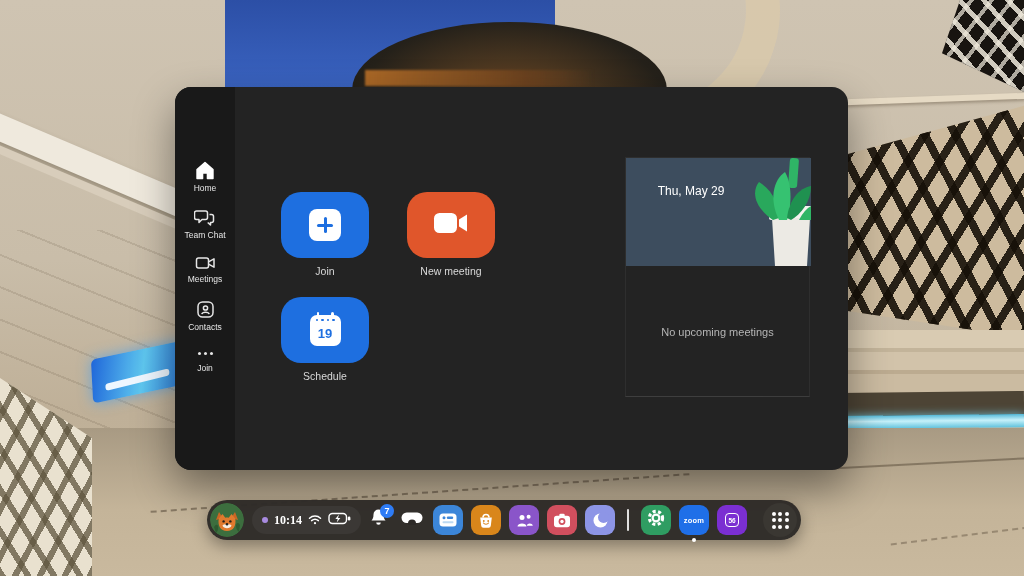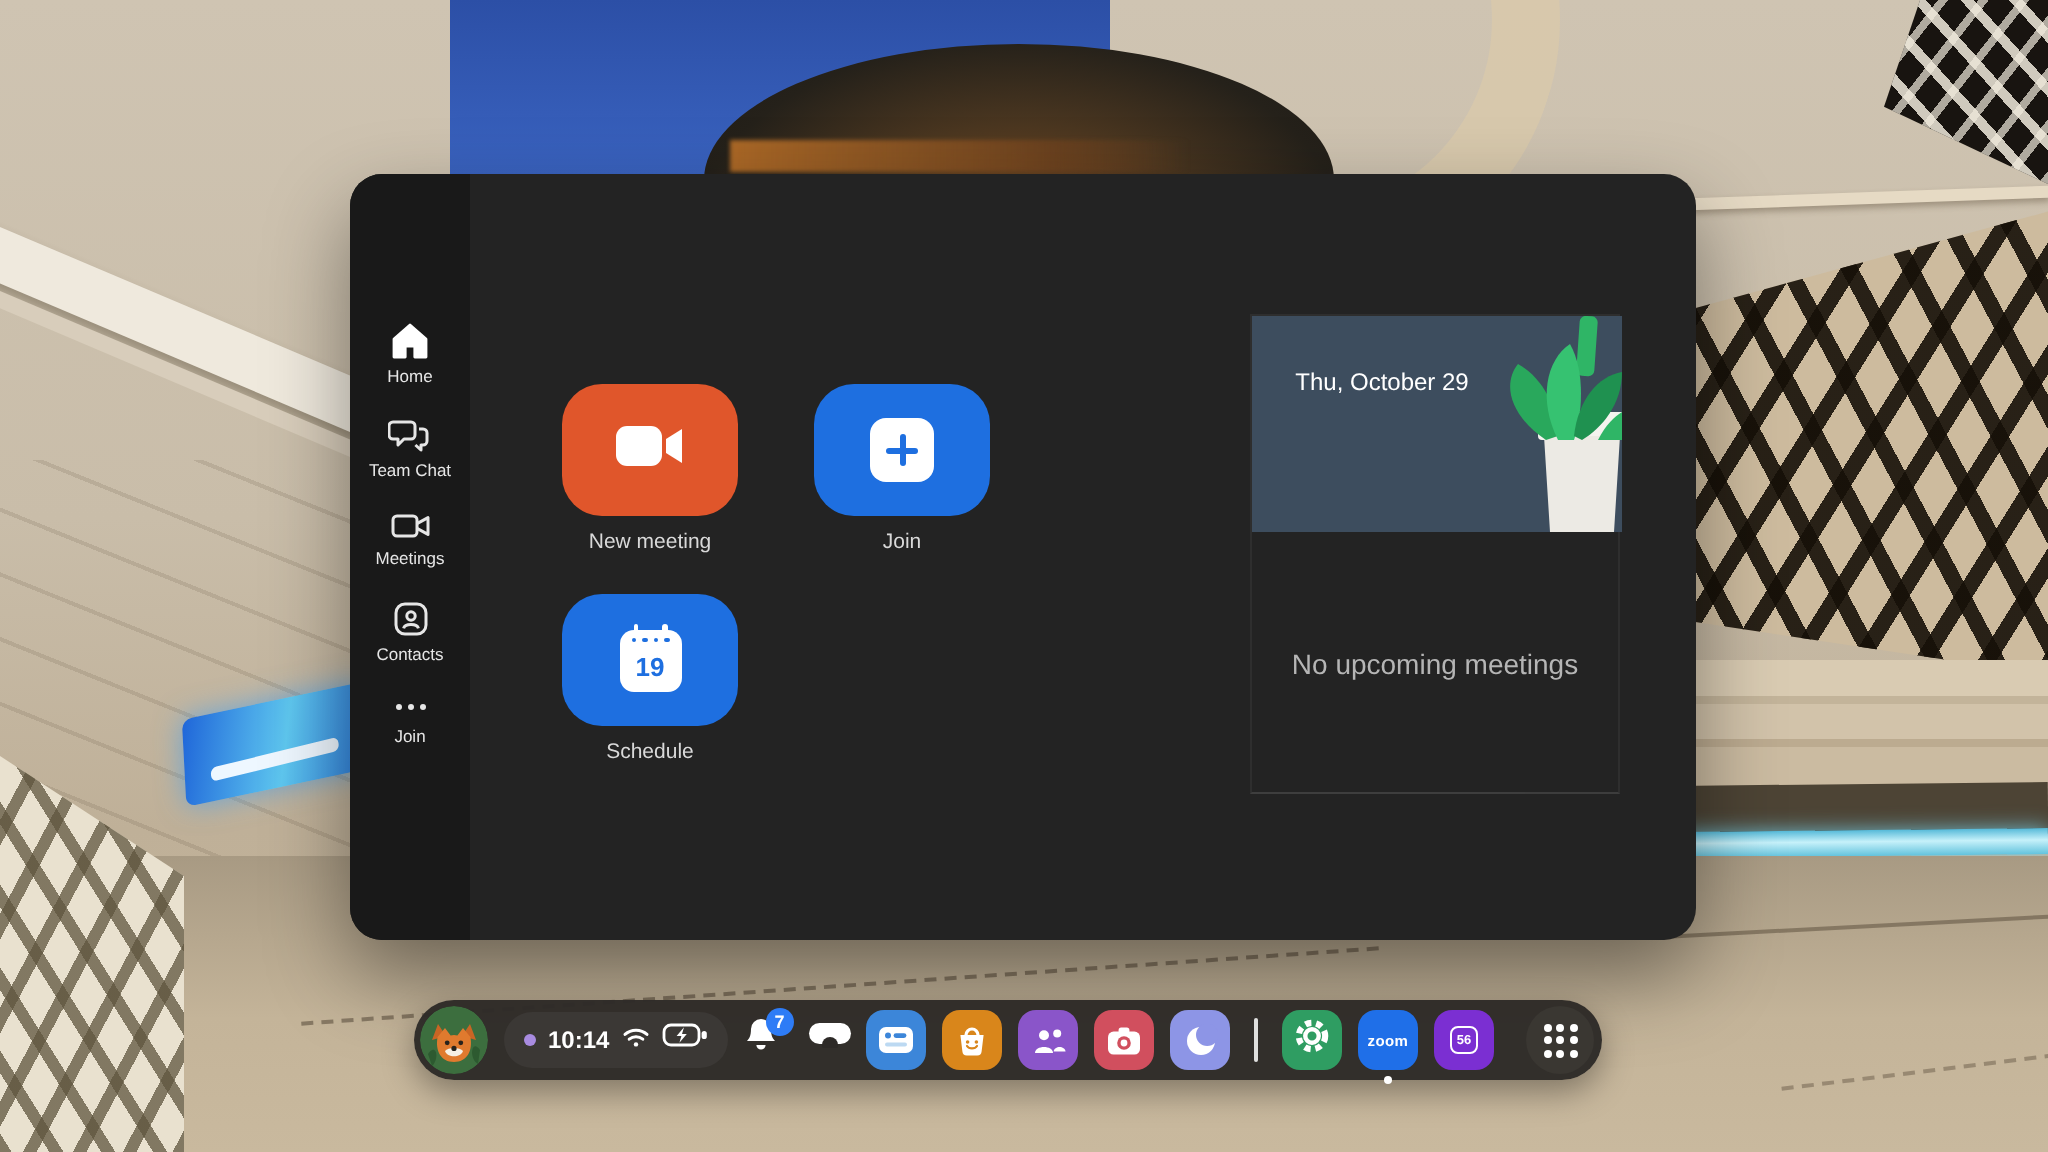--- a/index.html
+++ b/index.html
@@ -91,29 +91,29 @@
   .glyph-share{width:35px;height:25px;border-radius:6px;background:#fff;display:flex;
                align-items:center;justify-content:center;}
   .zright{position:absolute;left:390px;top:70px;width:185px;height:240px;
           border:1px solid rgba(255,255,255,.05);border-bottom:1px solid rgba(255,255,255,.12);}
   .clock-card{position:relative;width:185px;height:108px;background:#3d4d5e;overflow:hidden;}
   .clock-text{position:absolute;left:0;top:20px;width:130px;text-align:center;color:#fff;}
   .clock-time{font-size:22px;font-weight:bold;letter-spacing:.5px;}
   .clock-date{font-size:12px;margin-top:6px;}
   .clock-card svg{position:absolute;right:-6px;top:0;}
   .no-meetings{position:absolute;left:0;top:108px;width:100%;height:132px;display:flex;
-               align-items:center;justify-content:center;font-size:14px;color:#b5b5b5;}
+               align-items:center;justify-content:center;font-size:11px;color:#b5b5b5;}
 
   
   .dock{position:absolute;left:207px;top:500px;width:594px;height:40px;border-radius:20px;
         background:rgba(45,42,39,.97);display:flex;align-items:center;padding:0 3px;
         box-shadow:0 6px 16px rgba(0,0,0,.35);}
   .avatar{width:34px;height:34px;border-radius:50%;overflow:hidden;flex:none;cursor:pointer;}
   .status-pill{height:28px;border-radius:14px;background:#3b3835;display:flex;align-items:center;
-               gap:6px;padding:0 10px;margin-left:8px;cursor:pointer;}
+               gap:6px;padding:0 10px;margin-left:8px;cursor:pointer;font-family:Liberation Serif, serif;}
   .status-dot{width:6px;height:6px;border-radius:50%;background:#a88be0;}
   .status-time{color:#fff;font-size:12px;font-weight:bold;}
   .dock-btn{width:34px;height:34px;border-radius:50%;display:flex;align-items:center;
             justify-content:center;position:relative;cursor:pointer;flex:none;}
   .bell-badge{position:absolute;top:1px;right:1px;min-width:14px;height:14px;border-radius:7px;
               background:#2e7cf6;color:#fff;font-size:9px;font-weight:bold;display:flex;
               align-items:center;justify-content:center;padding:0 3px;}
   .apps{display:flex;align-items:center;gap:8px;margin-left:auto;}
   .app-icon{width:30px;height:30px;border-radius:9px;display:flex;align-items:center;
             justify-content:center;position:relative;cursor:pointer;flex:none;}
@@ -202,39 +202,39 @@
           <i style="width:3px;height:3px;border-radius:50%;background:#e6e6e6;"></i>
         </span>
         <span class="zside-label">Join</span>
       </div>
     </div>
 
     <div class="zmain">
       <div class="zactions">
 
         <div class="zaction">
+          <div class="zbtn" style="background: rgb(30, 111, 224);">
+            <span class="glyph-square">
+                <i class="h"></i>
+                <i class="v"></i>
+              </span>
+          </div>
+          <span class="zaction-label">Join</span>
+        </div>
+
+        <div class="zaction">
           <div class="zbtn" style="background: rgb(224, 86, 43);">
             <span>
               <svg width="36" height="26" viewBox="0 0 36 26">
                 <rect x="1" y="3" width="23" height="20" rx="5.5" fill="#fff"></rect>
                 <path d="M26 9.5 L34 4.5 V21.5 L26 16.5 Z" fill="#fff"></path>
               </svg>
             </span>
           </div>
           <span class="zaction-label">New meeting</span>
-        </div>
-
-        <div class="zaction">
-          <div class="zbtn" style="background: rgb(30, 111, 224);">
-            <span class="glyph-square">
-                <i class="h"></i>
-                <i class="v"></i>
-              </span>
-          </div>
-          <span class="zaction-label">Join</span>
         </div>
 
         <div class="zaction">
           <div class="zbtn" style="background: rgb(30, 111, 224);">
             <span class="glyph-cal">
               <i class="ring r1"></i>
                 <i class="ring r2"></i>
               <span class="dots">
                   <i></i>
                   <i></i>
@@ -245,21 +245,21 @@
             </span>
           </div>
           <span class="zaction-label">Schedule</span>
         </div>
 
       </div>
 
       <div class="zright">
         <div class="clock-card">
           <div class="clock-text">
-            <div class="clock-date">Thu, October 29</div>
+            <div class="clock-date">Thu, May 29</div>
           </div>
           <svg width="78" height="108" viewBox="0 0 78 108">
             <rect x="50" y="0" width="9" height="30" rx="3" fill="#2fb566" transform="rotate(4 54 15)"></rect>
             <rect x="30" y="48" width="44" height="14" rx="2" fill="#f4f3ef"></rect>
             <path d="M33 60 h38 l-3 48 h-32 Z" fill="#eceae4"></path>
             <path d="M34 62 C16 50 12 34 20 24 C34 32 40 48 40 60 Z" fill="#29a85c"></path>
             <path d="M40 62 C30 42 34 22 46 14 C54 28 52 50 48 62 Z" fill="#36c271"></path>
             <path d="M48 60 C50 42 60 30 72 28 C72 44 62 56 52 62 Z" fill="#1f9150"></path>
             <path d="M60 62 C66 50 74 46 78 46 L78 62 Z" fill="#2fb566"></path>
           </svg>

